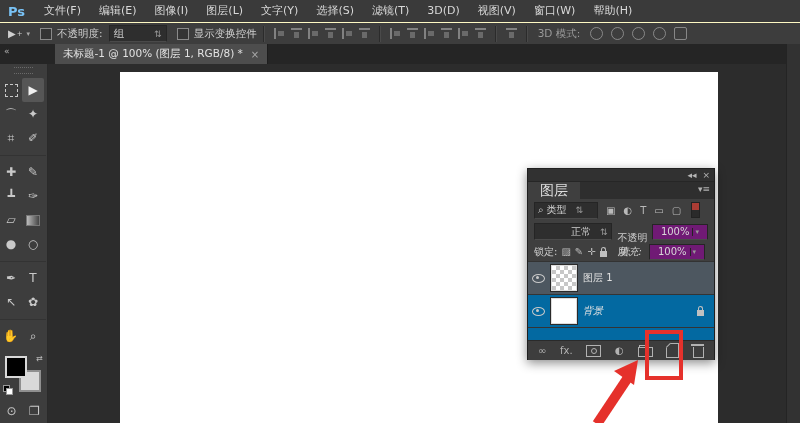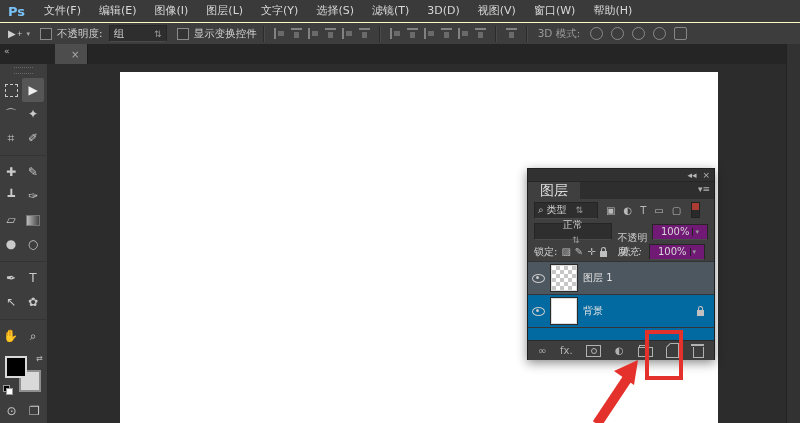--- a/index.html
+++ b/index.html
@@ -90,21 +90,21 @@
   .layer-row.selected{background:#4d5760;}
   .eye-icon{width:11px;height:7px;border:1px solid #c9c9c9;border-radius:50%;position:relative;flex:0 0 auto;}
   .eye-icon::before{content:'';position:absolute;left:3px;top:1px;width:3px;height:3px;border-radius:50%;background:#c9c9c9;}
   .thumb{width:24px;height:24px;border:1px solid #ddd;outline:1px solid #2a2a2a;flex:0 0 auto;}
   .thumb.checker{background-color:#fff;
     background-image:linear-gradient(45deg,#c7c7c7 25%,transparent 25%,transparent 75%,#c7c7c7 75%),
                      linear-gradient(45deg,#c7c7c7 25%,transparent 25%,transparent 75%,#c7c7c7 75%);
     background-size:8px 8px;background-position:0 0,4px 4px;}
   .thumb.white{background:#fff;}
   .layer-name{font-size:10px;color:#e2e2e2;flex:1 1 auto;}
-  .layer-name.bg{}
+  .layer-name.bg{font-style:italic;}
   .lp-footer{height:19px;background:#3d3d3d;border-top:1px solid #2a2a2a;display:flex;align-items:center;
              justify-content:space-between;padding:0 10px;}
   .ft-ic{color:#b2b2b2;font-size:10px;display:flex;align-items:center;justify-content:center;}
   .mask-icon{width:13px;height:10px;border:1px solid #b2b2b2;display:flex;align-items:center;justify-content:center;}
   .mask-icon::before{content:'';width:4px;height:4px;border:1px solid #b2b2b2;border-radius:50%;}
   .folder-icon{width:13px;height:8px;border:1px solid #b2b2b2;position:relative;margin-top:3px;}
   .folder-icon::before{content:'';position:absolute;left:0;top:-3px;width:5px;height:2px;border:1px solid #b2b2b2;border-bottom:none;}
   .newlayer-icon{width:11px;height:13px;border:1px solid #b2b2b2;position:relative;background:#3d3d3d;}
   .newlayer-icon::before{content:'';position:absolute;left:-1px;top:-1px;
        border-top:5px solid #3d3d3d;border-right:5px solid transparent;}
@@ -217,20 +217,21 @@
         <span class="td-icon"></span>
         <span class="td-icon"></span>
         <span class="td-icon"></span>
         <span class="td-icon sq"></span>
       </span>
   </div>
 
   <div id="tabbar">
     <span id="collapse-left">«</span>
     <div id="doctab">
+      <span>未标题-1 @ 100% (图层 1, RGB/8) *</span>
       <span class="close">×</span>
     </div>
   </div>
 
   <div id="toolbar">
     <div class="ribs"></div>
     <div id="tools">
         <div class="tool">
           <span class="dash-box"></span>
         </div>
@@ -293,21 +294,21 @@
         <span class="spinner">⇅</span>
       </span>
       <span class="filter-ic">▣</span>
       <span class="filter-ic">◐</span>
       <span class="filter-ic">T</span>
       <span class="filter-ic">▭</span>
       <span class="filter-ic">▢</span>
       <span class="toggle-switch"></span>
     </div>
     <div class="lp-row lp-blend">
-      <span class="mini-dd" style="width:96px;justify-content:center;flex-direction:column;">
+      <span class="mini-dd" style="width:96px;justify-content:flex-end;">
         <span>正常</span>
         <span class="spinner">⇅</span>
       </span>
       <span class="label" style="margin-left:6px;margin-top:26px;">不透明度:</span>
       <span class="val-box">
         <span>100%</span>
         <span class="caret">▾</span>
       </span>
     </div>
     <div class="lp-row lp-lock">

